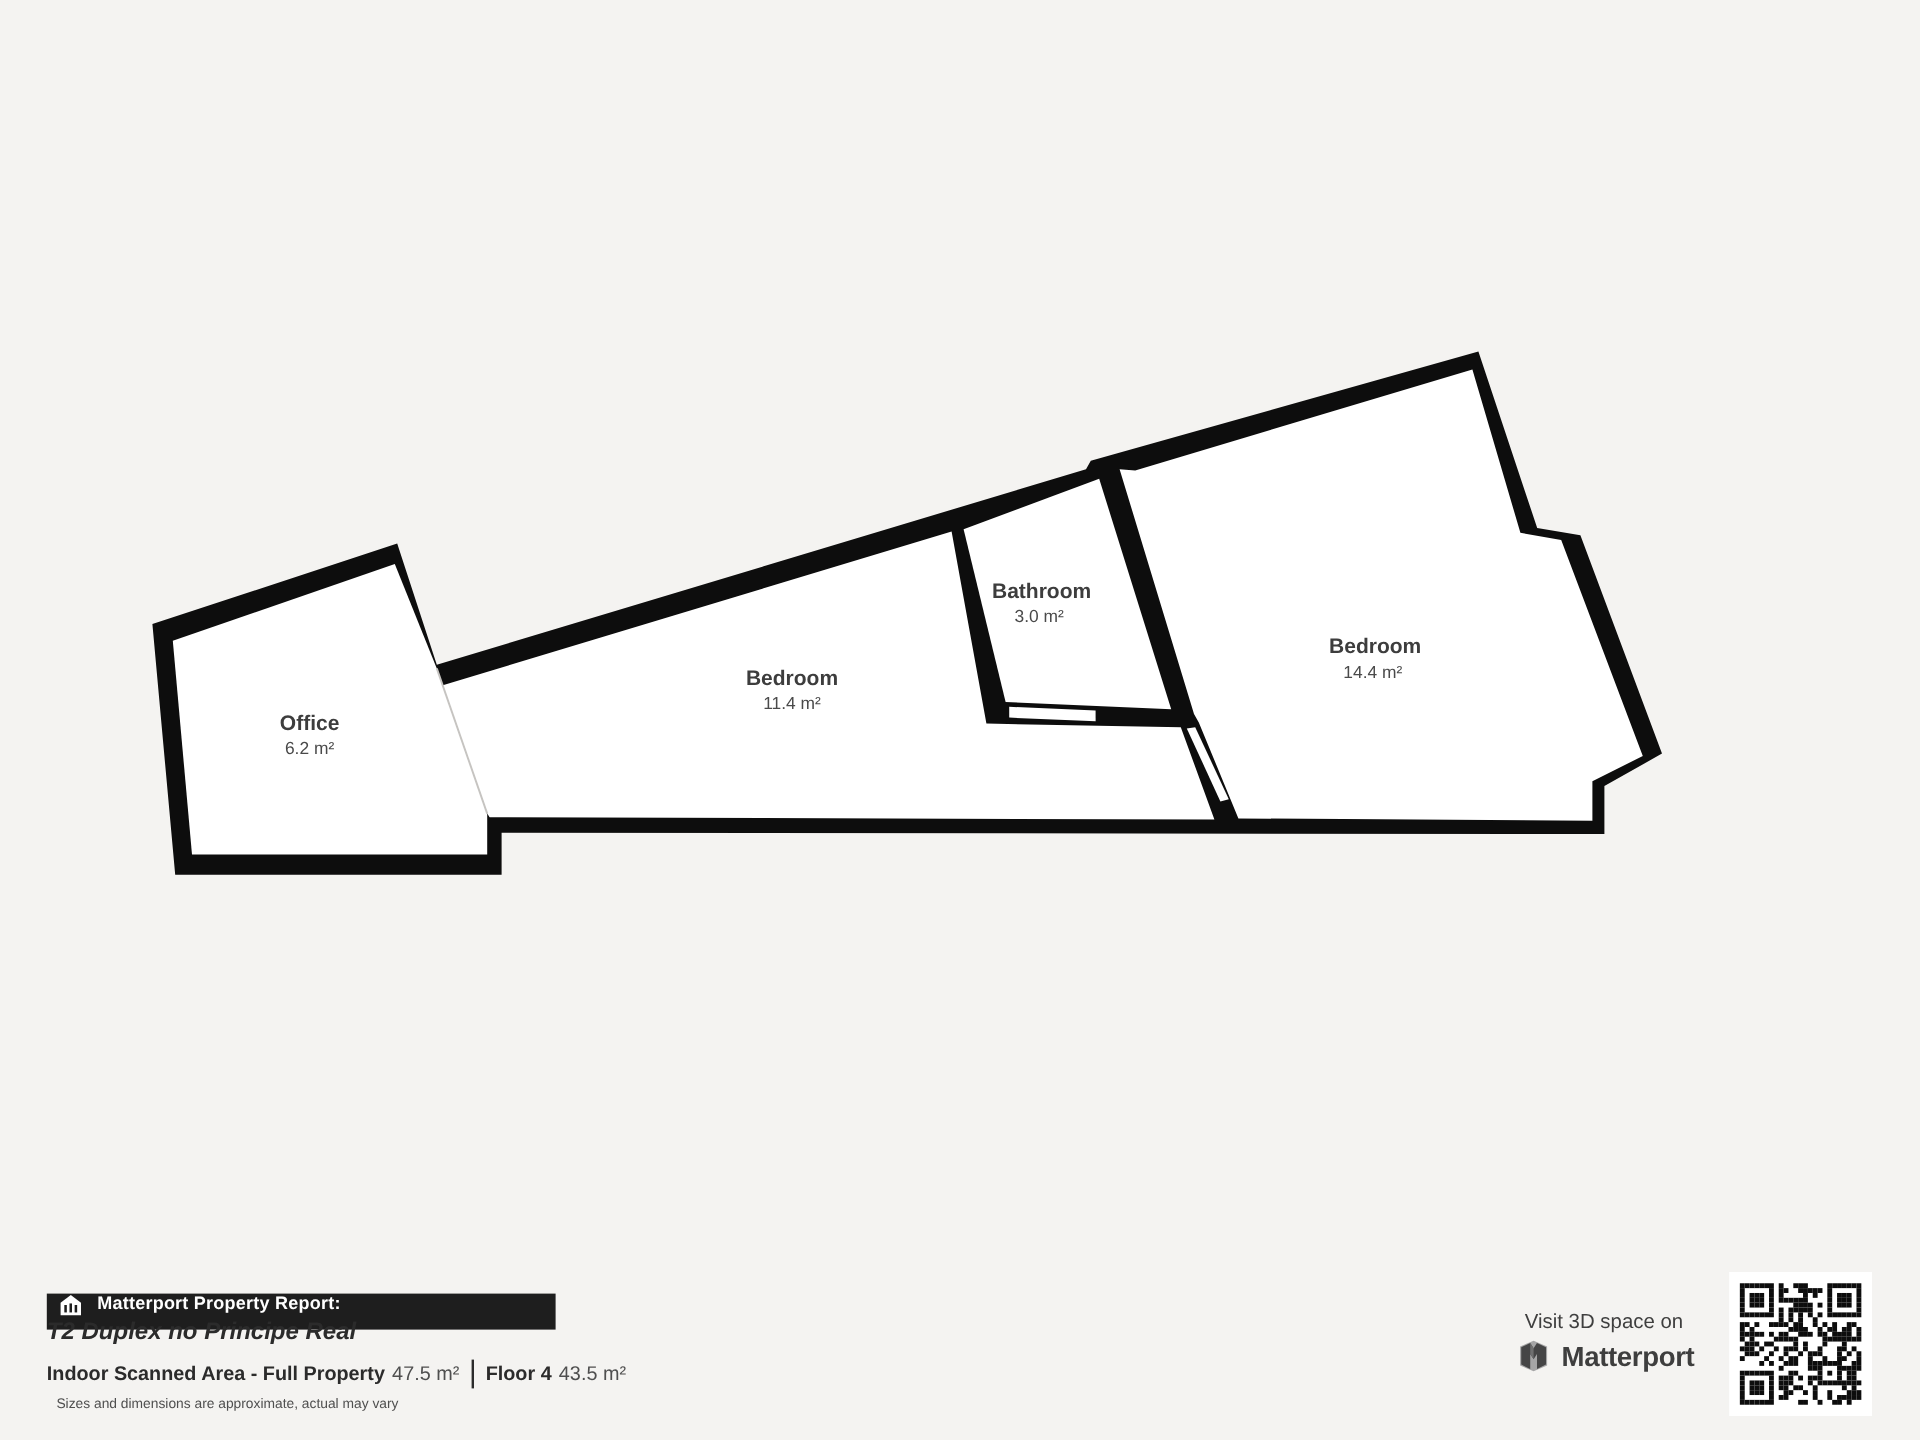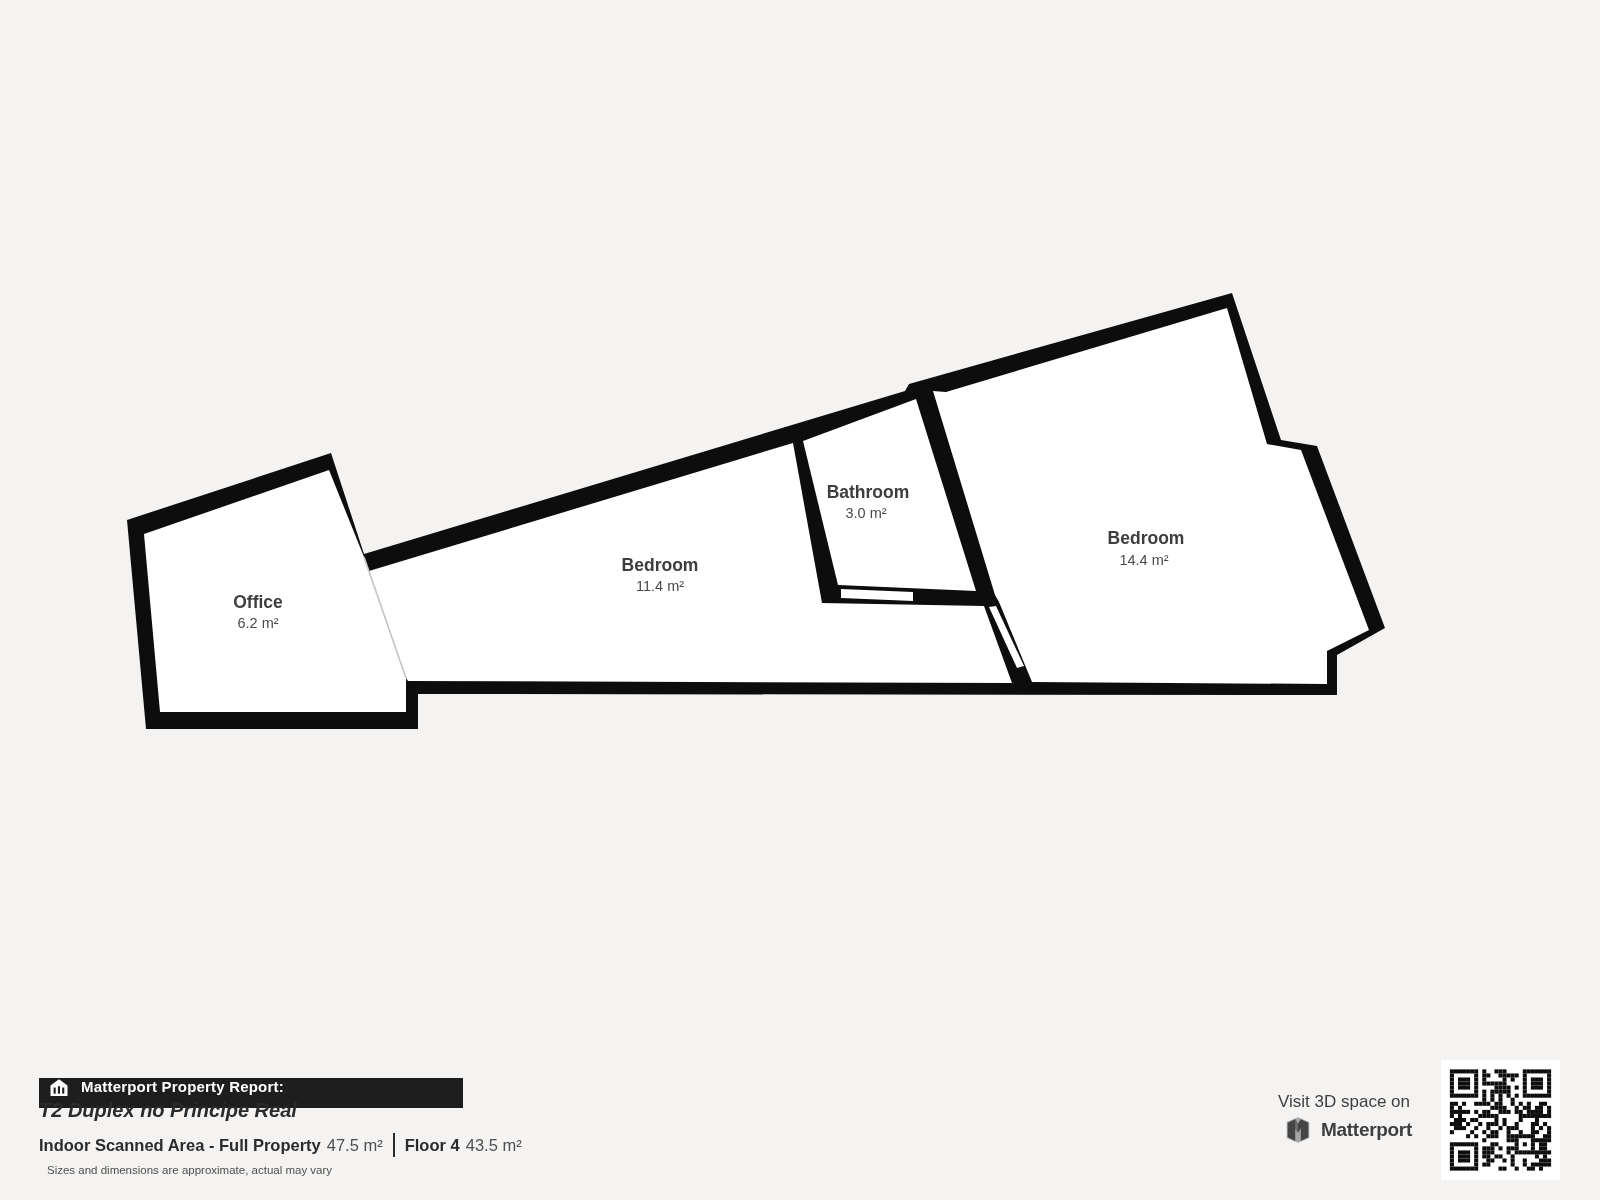--- a/index.html
+++ b/index.html
@@ -23,21 +23,21 @@
   .report-info{position:absolute;left:39px;top:1133px;display:flex;align-items:center;font-size:16.5px;color:#4f4f4f;}
   .report-info b{color:#2b2b2b;}
   .info-divider{width:2px;height:24px;background:#2b2b2b;margin:0 10px;}
   .gap6{width:6px;display:inline-block;}
   .report-disclaimer{position:absolute;left:47px;top:1164px;font-size:11.5px;color:#4f4f4f;}
 
   
   .promo{position:absolute;right:188px;top:1092px;text-align:center;}
   .promo-visit{font-size:17px;color:#3f3f3f;padding-right:2px;}
   .promo-brand-row{display:flex;align-items:center;justify-content:flex-end;gap:8px;margin-top:3px;}
-  .promo-brand{font-size:19px;font-weight:bold;color:#3e3e3e;letter-spacing:-.3px;}
+  .promo-brand{font-size:23px;font-weight:bold;color:#3e3e3e;letter-spacing:-.3px;}
   .qr-box{position:absolute;left:1441px;top:1060px;width:119px;height:120px;background:#ffffff;}
 </style>
 </head>
 <body>
 
 <svg class="plan-svg" width="1600" height="1200" viewBox="0 0 1600 1200">
 
   <path fill="#0d0d0d" d="M127,520 L331,453 L364,554 L905,391 L909,384 L1232,293 L1281,440 L1317,446 L1385,628 L1337,655 L1337,695 L418,694 L418,729 L146,729 Z"></path>
 
   <path fill="#ffffff" d="M144,534 L329,470 L364,557 L406,678 L406,712 L160,712 Z"></path>

